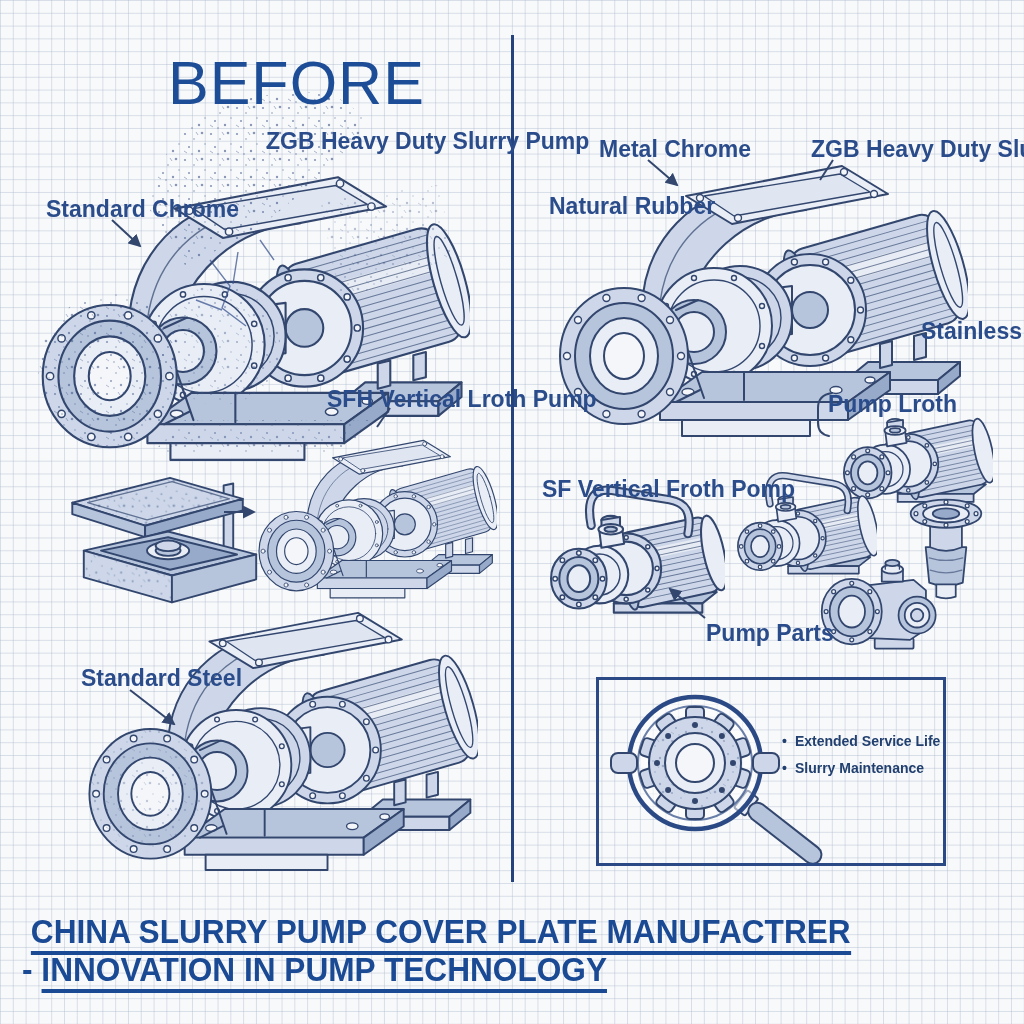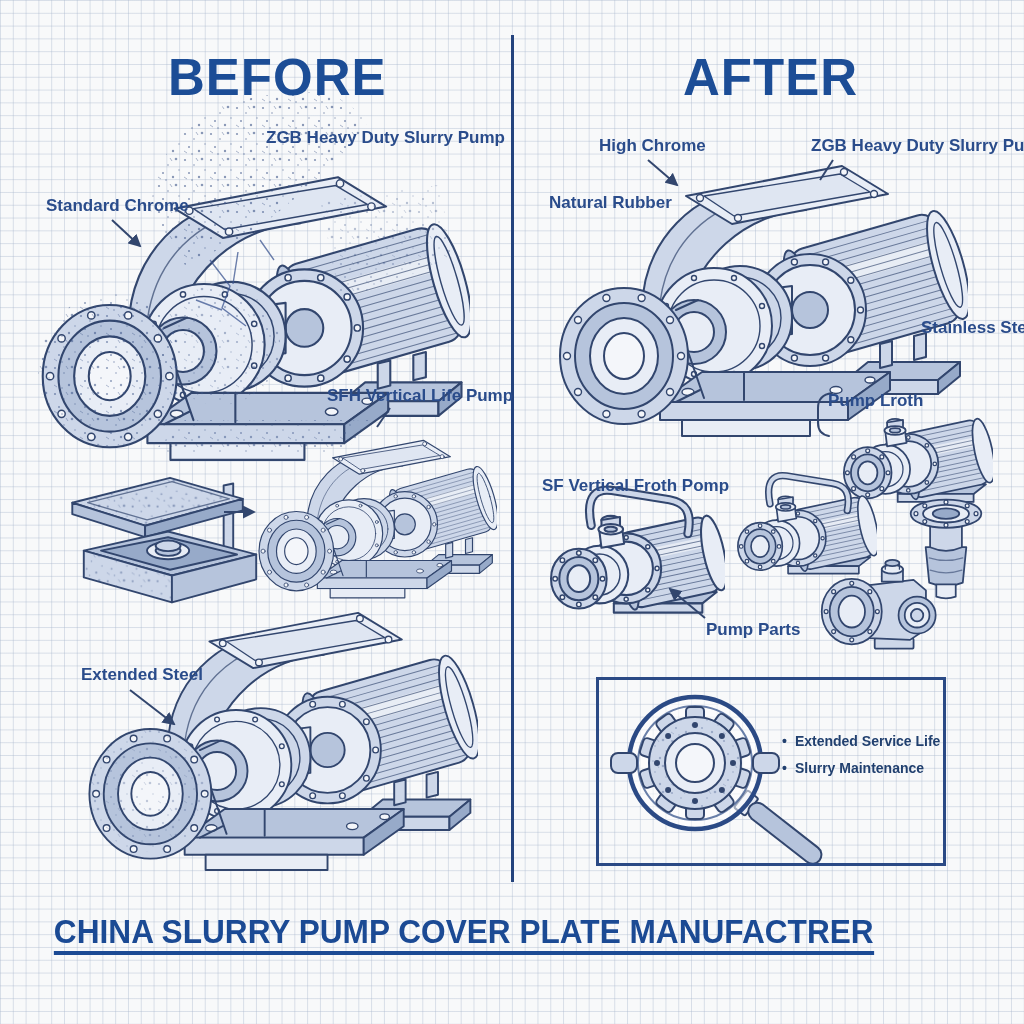--- a/index.html
+++ b/index.html
@@ -7,26 +7,26 @@
     position:relative;width:1024px;height:1024px;overflow:hidden;
     font-family:"Liberation Sans",sans-serif;
     background-color:#f8f9fa;
     background-image:
       linear-gradient(to right, rgba(170,184,206,.42) 1px, transparent 1px),
       linear-gradient(to bottom, rgba(170,184,206,.42) 1px, transparent 1px);
     background-size:12.8px 12.8px;
   }
   .illus{position:absolute;inset:0;z-index:1}
   .txt{position:absolute;z-index:3;white-space:nowrap}
-  .heading{font-weight:bold;font-size:51px;color:#1c4d96;letter-spacing:1px}
-  .lbl{font-weight:bold;font-size:17px;color:#2a4c8b}
+  .heading{font-weight:normal;font-size:61px;color:#1c4d96;letter-spacing:1px}
+  .lbl{font-weight:bold;font-size:23px;color:#2a4c8b}
   .benefit{font-weight:bold;font-size:14px;color:#21406f}
   .benefit .dot{margin-right:8px}
   .features-box{position:absolute;z-index:2;left:596px;top:677px;width:344px;height:183px;border:3px solid #2b4a85}
-  .footer{position:absolute;z-index:3;left:0;width:928px;top:912px;text-align:center;color:#1b4a94;font-weight:bold;line-height:1.12}
+  .footer{position:absolute;z-index:3;left:0;width:928px;top:912px;text-align:left;color:#1b4a94;font-weight:bold;line-height:1.12}
   .f-line{display:inline-block;font-size:34px;transform:scaleX(.93);transform-origin:50% 50%}
   .uline{border-bottom:4px solid #1b4a94;padding-bottom:1px}
   svg .ln{stroke:#32466e;stroke-width:2;stroke-linejoin:round;stroke-linecap:round}
   svg .t1{stroke-width:1.4}
   svg .f0{fill:#cdd7e9}.f1{fill:#e8edf6}.f2{fill:#b6c4dc}.f3{fill:#97aac9}.fw{fill:#f4f6fa}.nf{fill:none}
 </style>
 </head>
 <body>
 
 <div class="paper">
@@ -336,39 +336,39 @@
             <circle cx="0" cy="-38" r="2"></circle>
             <circle cx="26.9" cy="-26.9" r="2"></circle>
         </g>
       </g>
     </g>
   </svg>
 
   <div class="features-box"></div>
 
   <div class="txt heading" style="left:168px;top:48px">BEFORE</div>
-  <div class="txt heading" style="left:683px;top:48px">AFTER</div>
 
   <div class="txt lbl" style="left:266px;top:128px">ZGB Heavy Duty Slurry Pump</div>
   <div class="txt lbl" style="left:46px;top:196px">Standard Chrome</div>
-  <div class="txt lbl" style="left:327px;top:386px">SFH Vertical Life Pump</div>
-  <div class="txt lbl" style="left:81px;top:665px">Extended Steel</div>
-
-  <div class="txt lbl" style="left:599px;top:136px">High Chrome</div>
+  <div class="txt lbl" style="left:327px;top:386px">SFH Vertical Lroth Pump</div>
+  <div class="txt lbl" style="left:81px;top:665px">Standard Steel</div>
+
+  <div class="txt lbl" style="left:599px;top:136px">Metal Chrome</div>
   <div class="txt lbl" style="left:811px;top:136px">ZGB Heavy Duty Slurry Pump</div>
   <div class="txt lbl" style="left:549px;top:193px">Natural Rubber</div>
   <div class="txt lbl" style="left:921px;top:318px">Stainless Steel</div>
   <div class="txt lbl" style="left:828px;top:391px">Pump Lroth</div>
   <div class="txt lbl" style="left:542px;top:476px">SF Vertical Froth Pomp</div>
   <div class="txt lbl" style="left:706px;top:620px">Pump Parts</div>
 
   <div class="txt benefit" style="left:782px;top:733px">
     <span class="dot">•</span><span>Extended Service Life</span>
   </div>
   <div class="txt benefit" style="left:782px;top:760px">
     <span class="dot">•</span><span>Slurry Maintenance</span>
   </div>
 
   <div class="footer">
     <div><span class="f-line"><span class="uline">CHINA SLURRY PUMP COVER PLATE MANUFACTRER</span></span></div>
+    <div><span class="f-line"><span>- </span><span class="uline">INNOVATION IN PUMP TECHNOLOGY</span></span></div>
   </div>
 
 </div>
 
 </body></html>

